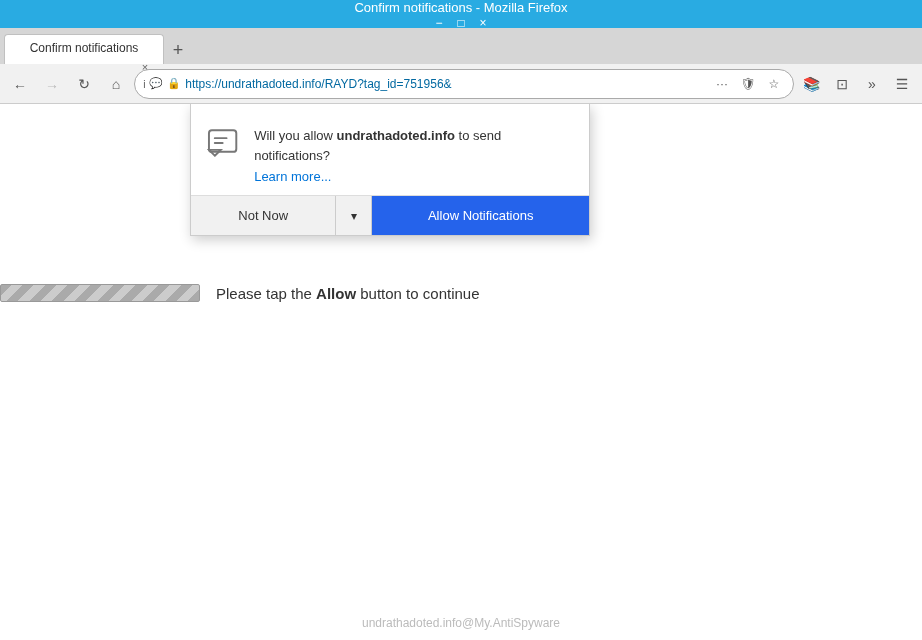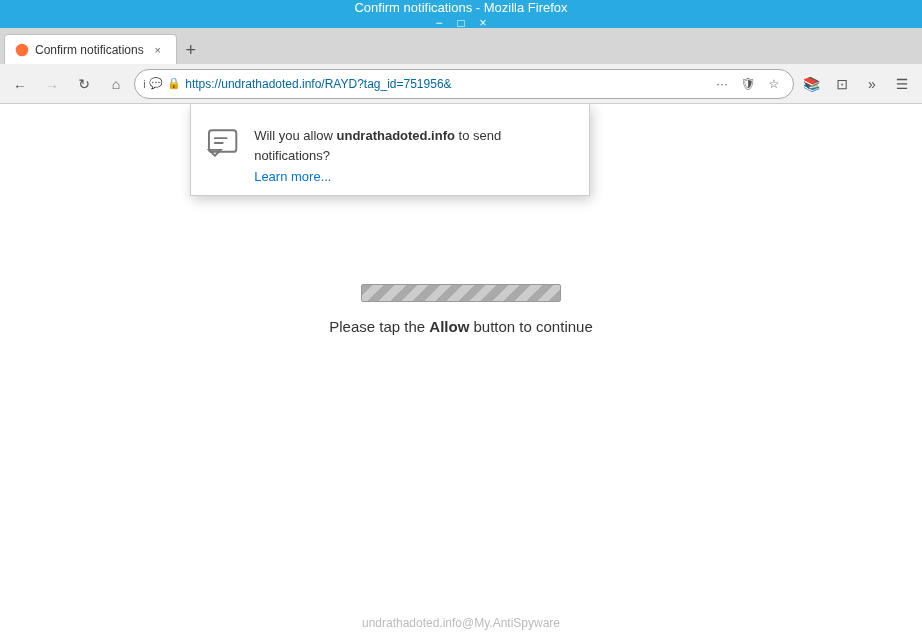--- a/index.html
+++ b/index.html
@@ -59,20 +59,21 @@
       border-radius: 4px 4px 0 0;
       height: 30px;
       display: flex;
       align-items: center;
       padding: 0 10px;
       font-size: 12px;
       color: #333;
       min-width: 160px;
       max-width: 220px;
       gap: 6px;
+      flex-direction: column;
     }
     .tab.active {
       background: #fff;
       z-index: 1;
     }
     .tab-close {
       margin-left: auto;
       width: 16px;
       height: 16px;
       border-radius: 50%;
@@ -261,21 +262,21 @@
       cursor: pointer;
       display: flex;
       align-items: center;
       justify-content: center;
       font-weight: 500;
     }
 
     
     .page-content {
       display: flex;
-      flex-direction: column;
+      flex-direction: row;
       align-items: center;
       padding-top: 180px;
       gap: 16px;
     }
     .progress-bar-img {
       width: 200px;
       height: 18px;
       background: repeating-linear-gradient(
         -45deg,
         #aaa,
@@ -375,20 +376,25 @@
         <rect x="7" y="11" width="14" height="2" rx="1" fill="#777"></rect>
         <rect x="7" y="16" width="10" height="2" rx="1" fill="#777"></rect>
       </svg>
       <div>
         <div class="popup-text">
           <span>Will you allow </span><strong>undrathadoted.info</strong><span> to send notifications?</span>
         </div>
         <a class="learn-more" href="#">Learn more...</a>
       </div>
     </div>
+    <div class="popup-actions">
+      <button class="btn-not-now">Not Now</button>
+      <button class="btn-dropdown">▾</button>
+      <button class="btn-allow">Allow Notifications</button>
+    </div>
   </div>
 
   <div class="page-content">
     <div class="progress-bar-img"></div>
     <div class="page-text">
       <span>Please tap the </span><strong>Allow</strong><span> button to continue</span>
     </div>
   </div>
 
   <div class="watermark">undrathadoted.info@My.AntiSpyware</div>

